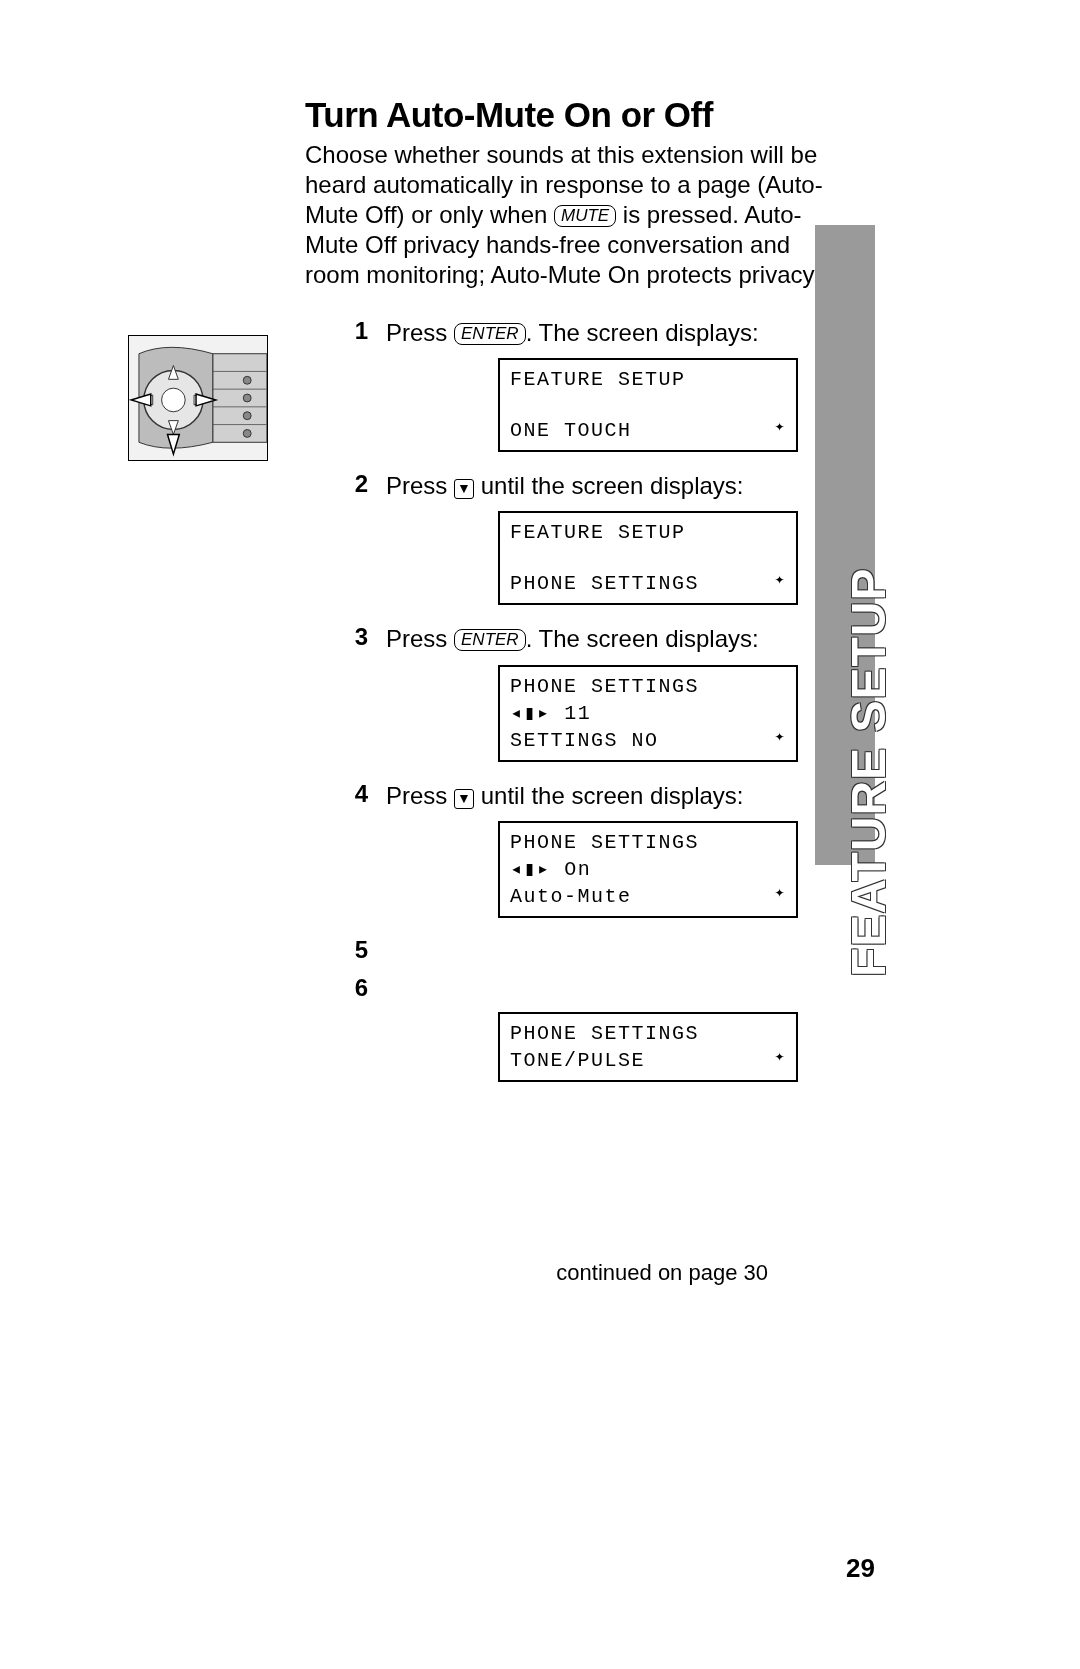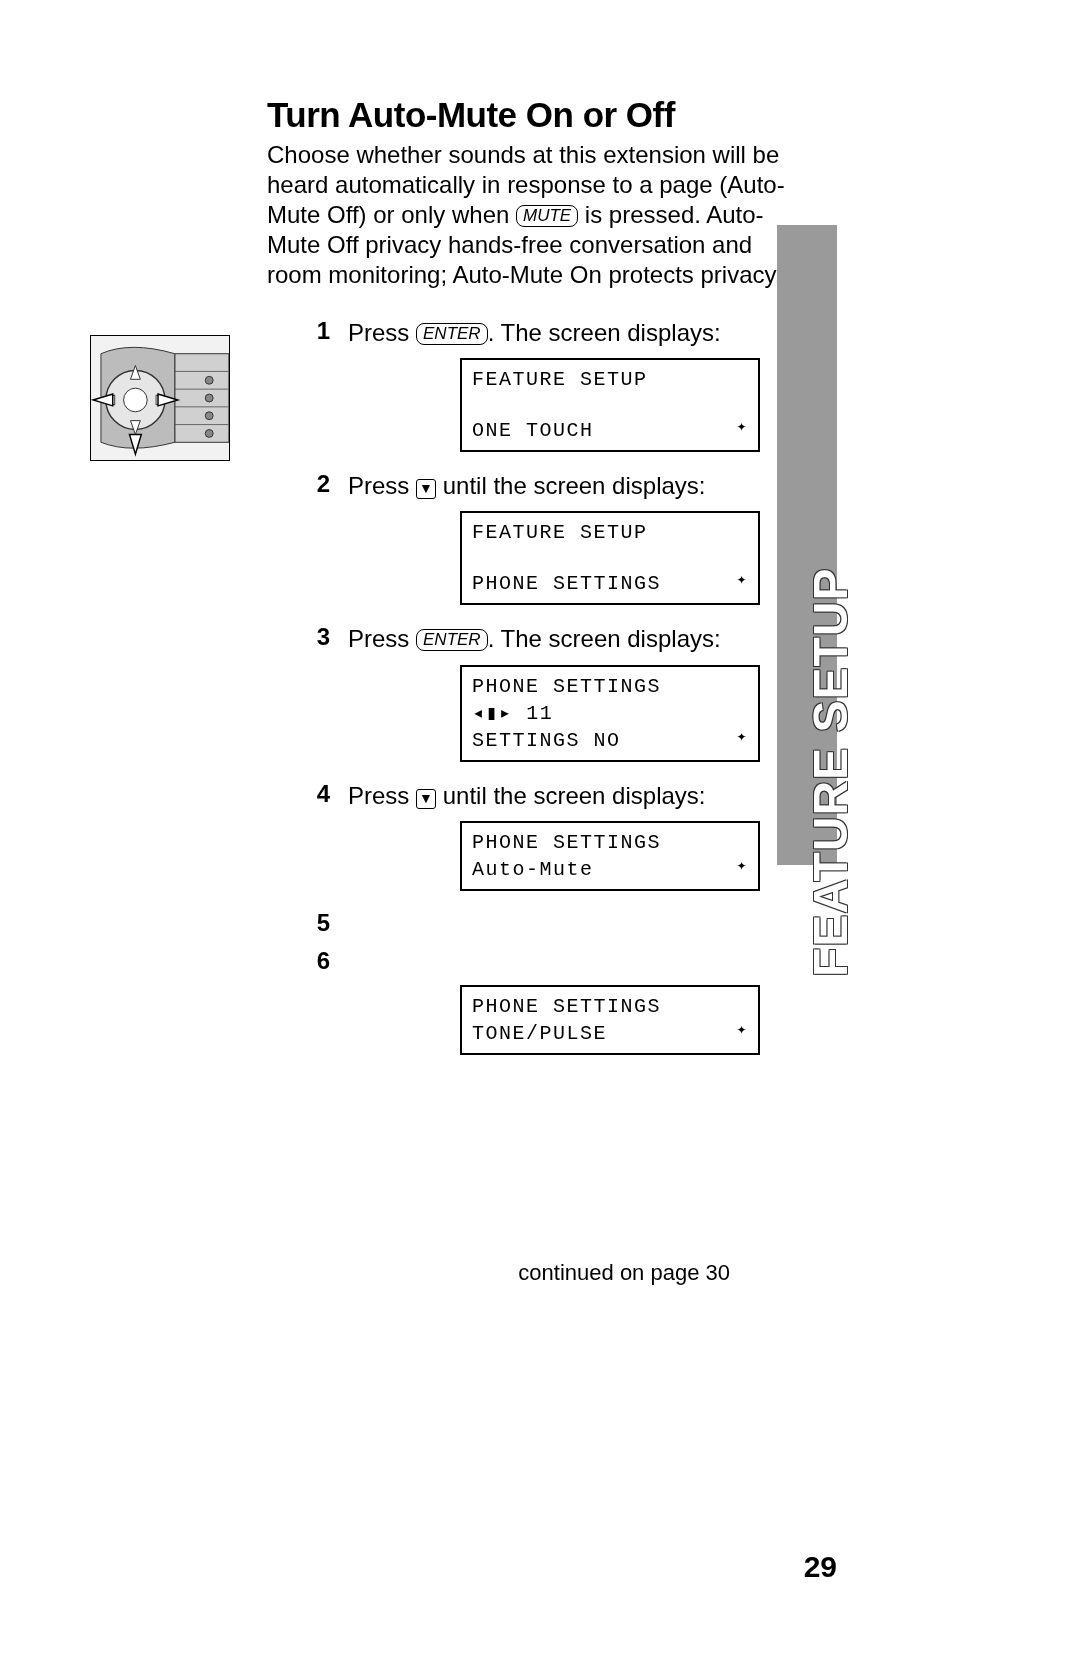--- a/index.html
+++ b/index.html
@@ -10,20 +10,21 @@
     color: #000;
     width: 1080px;
     height: 1669px;
     position: relative;
   }
   .page {
     position: relative;
     width: 992px;
     height: 1669px;
     box-sizing: border-box;
+    margin-left: 38px;
   }
   .title {
     position: absolute;
     left: 267px;
     top: 95px;
     font-size: 35px;
     font-weight: bold;
     letter-spacing: -0.5px;
   }
   .intro {
@@ -138,21 +139,21 @@
   .continued {
     position: absolute;
     right: 262px;
     top: 1260px;
     font-size: 22px;
   }
   .pagenum {
     position: absolute;
     right: 155px;
     bottom: 85px;
-    font-size: 30px;
+    font-size: 26px;
     font-weight: bold;
   }
 </style>
 </head>
 <body>
 
 <div class="page">
 
   <div class="title">Turn Auto-Mute On or Off</div>
 
@@ -253,20 +254,23 @@
       <div class="step-num">4</div>
       <div class="step-body">
         <span>Press </span><span class="keycap-sm">▼</span><span> until the screen displays:</span>
       </div>
     </div>
     <div class="lcd">
       <div class="lcd-row">
           <span class="lcd-left">PHONE SETTINGS</span>
         </div>
       <div class="lcd-row">
+          <span class="lcd-left"><span>◂▮▸</span> On</span>
+        </div>
+      <div class="lcd-row">
           <span class="lcd-left">Auto-Mute</span>
           <span class="lcd-icon">✦</span>
         </div>
     </div>
 
     <div class="step">
       <div class="step-num">5</div>
     </div>
 
     <div class="step">

